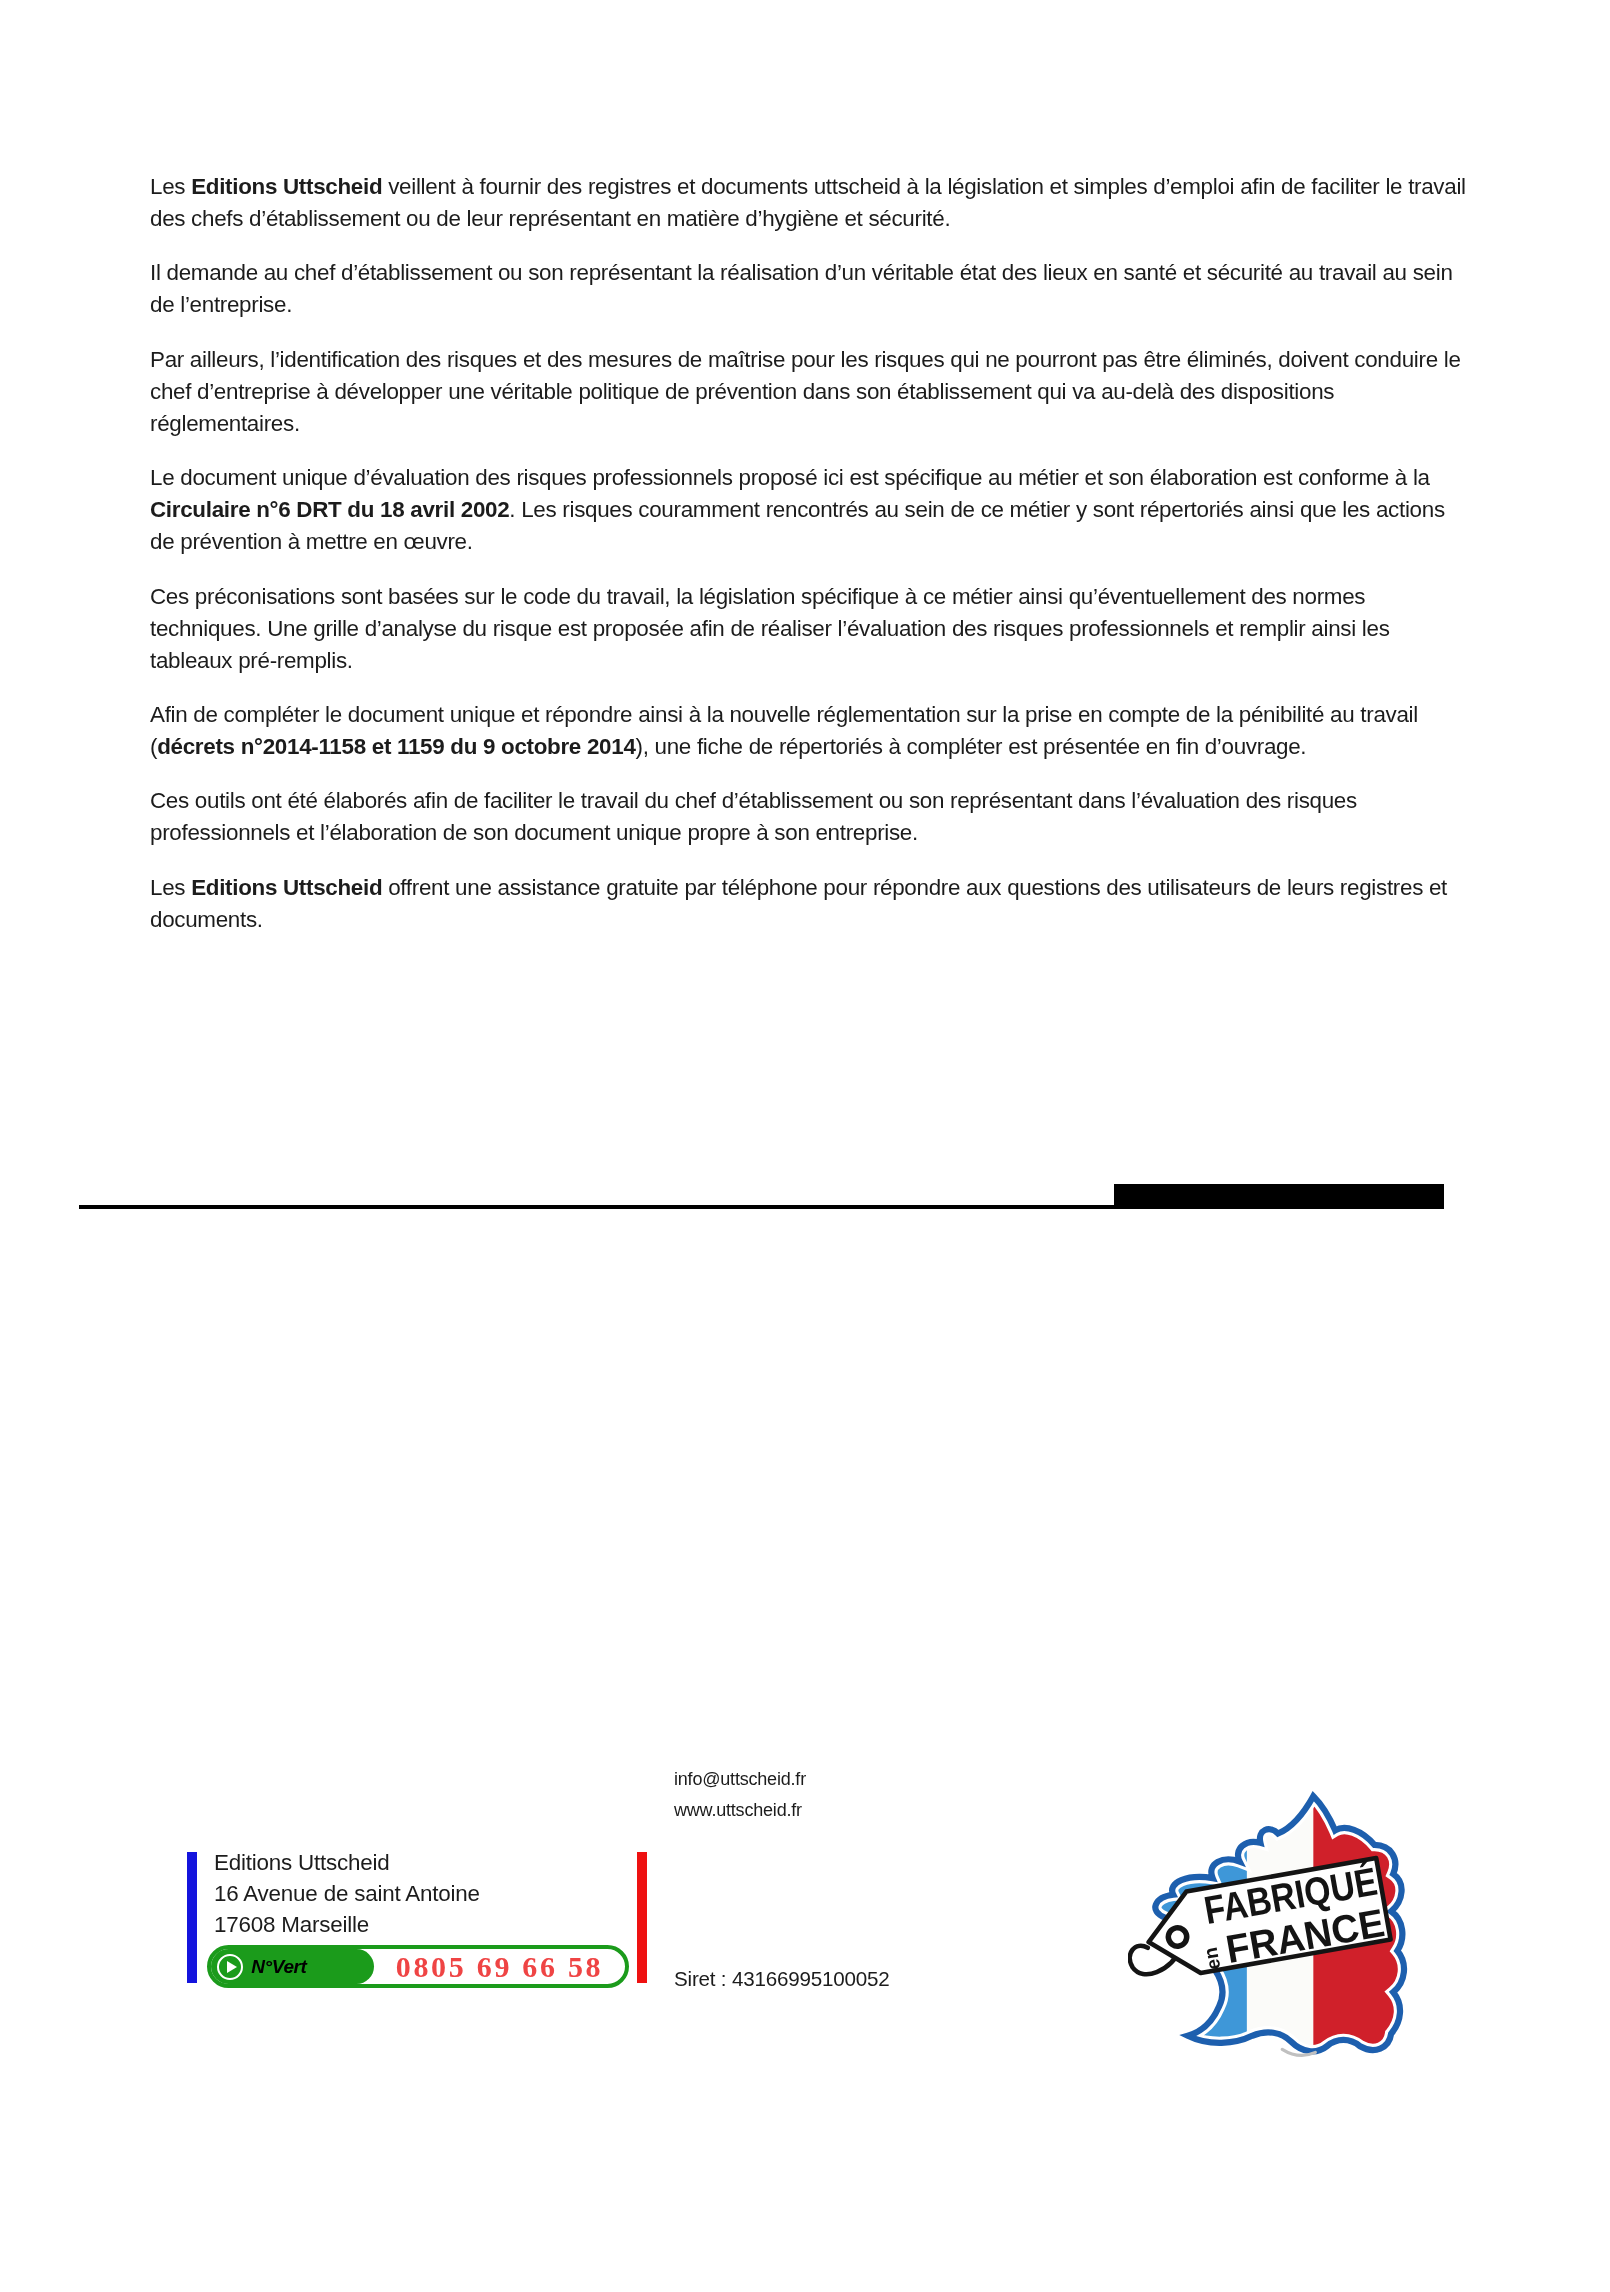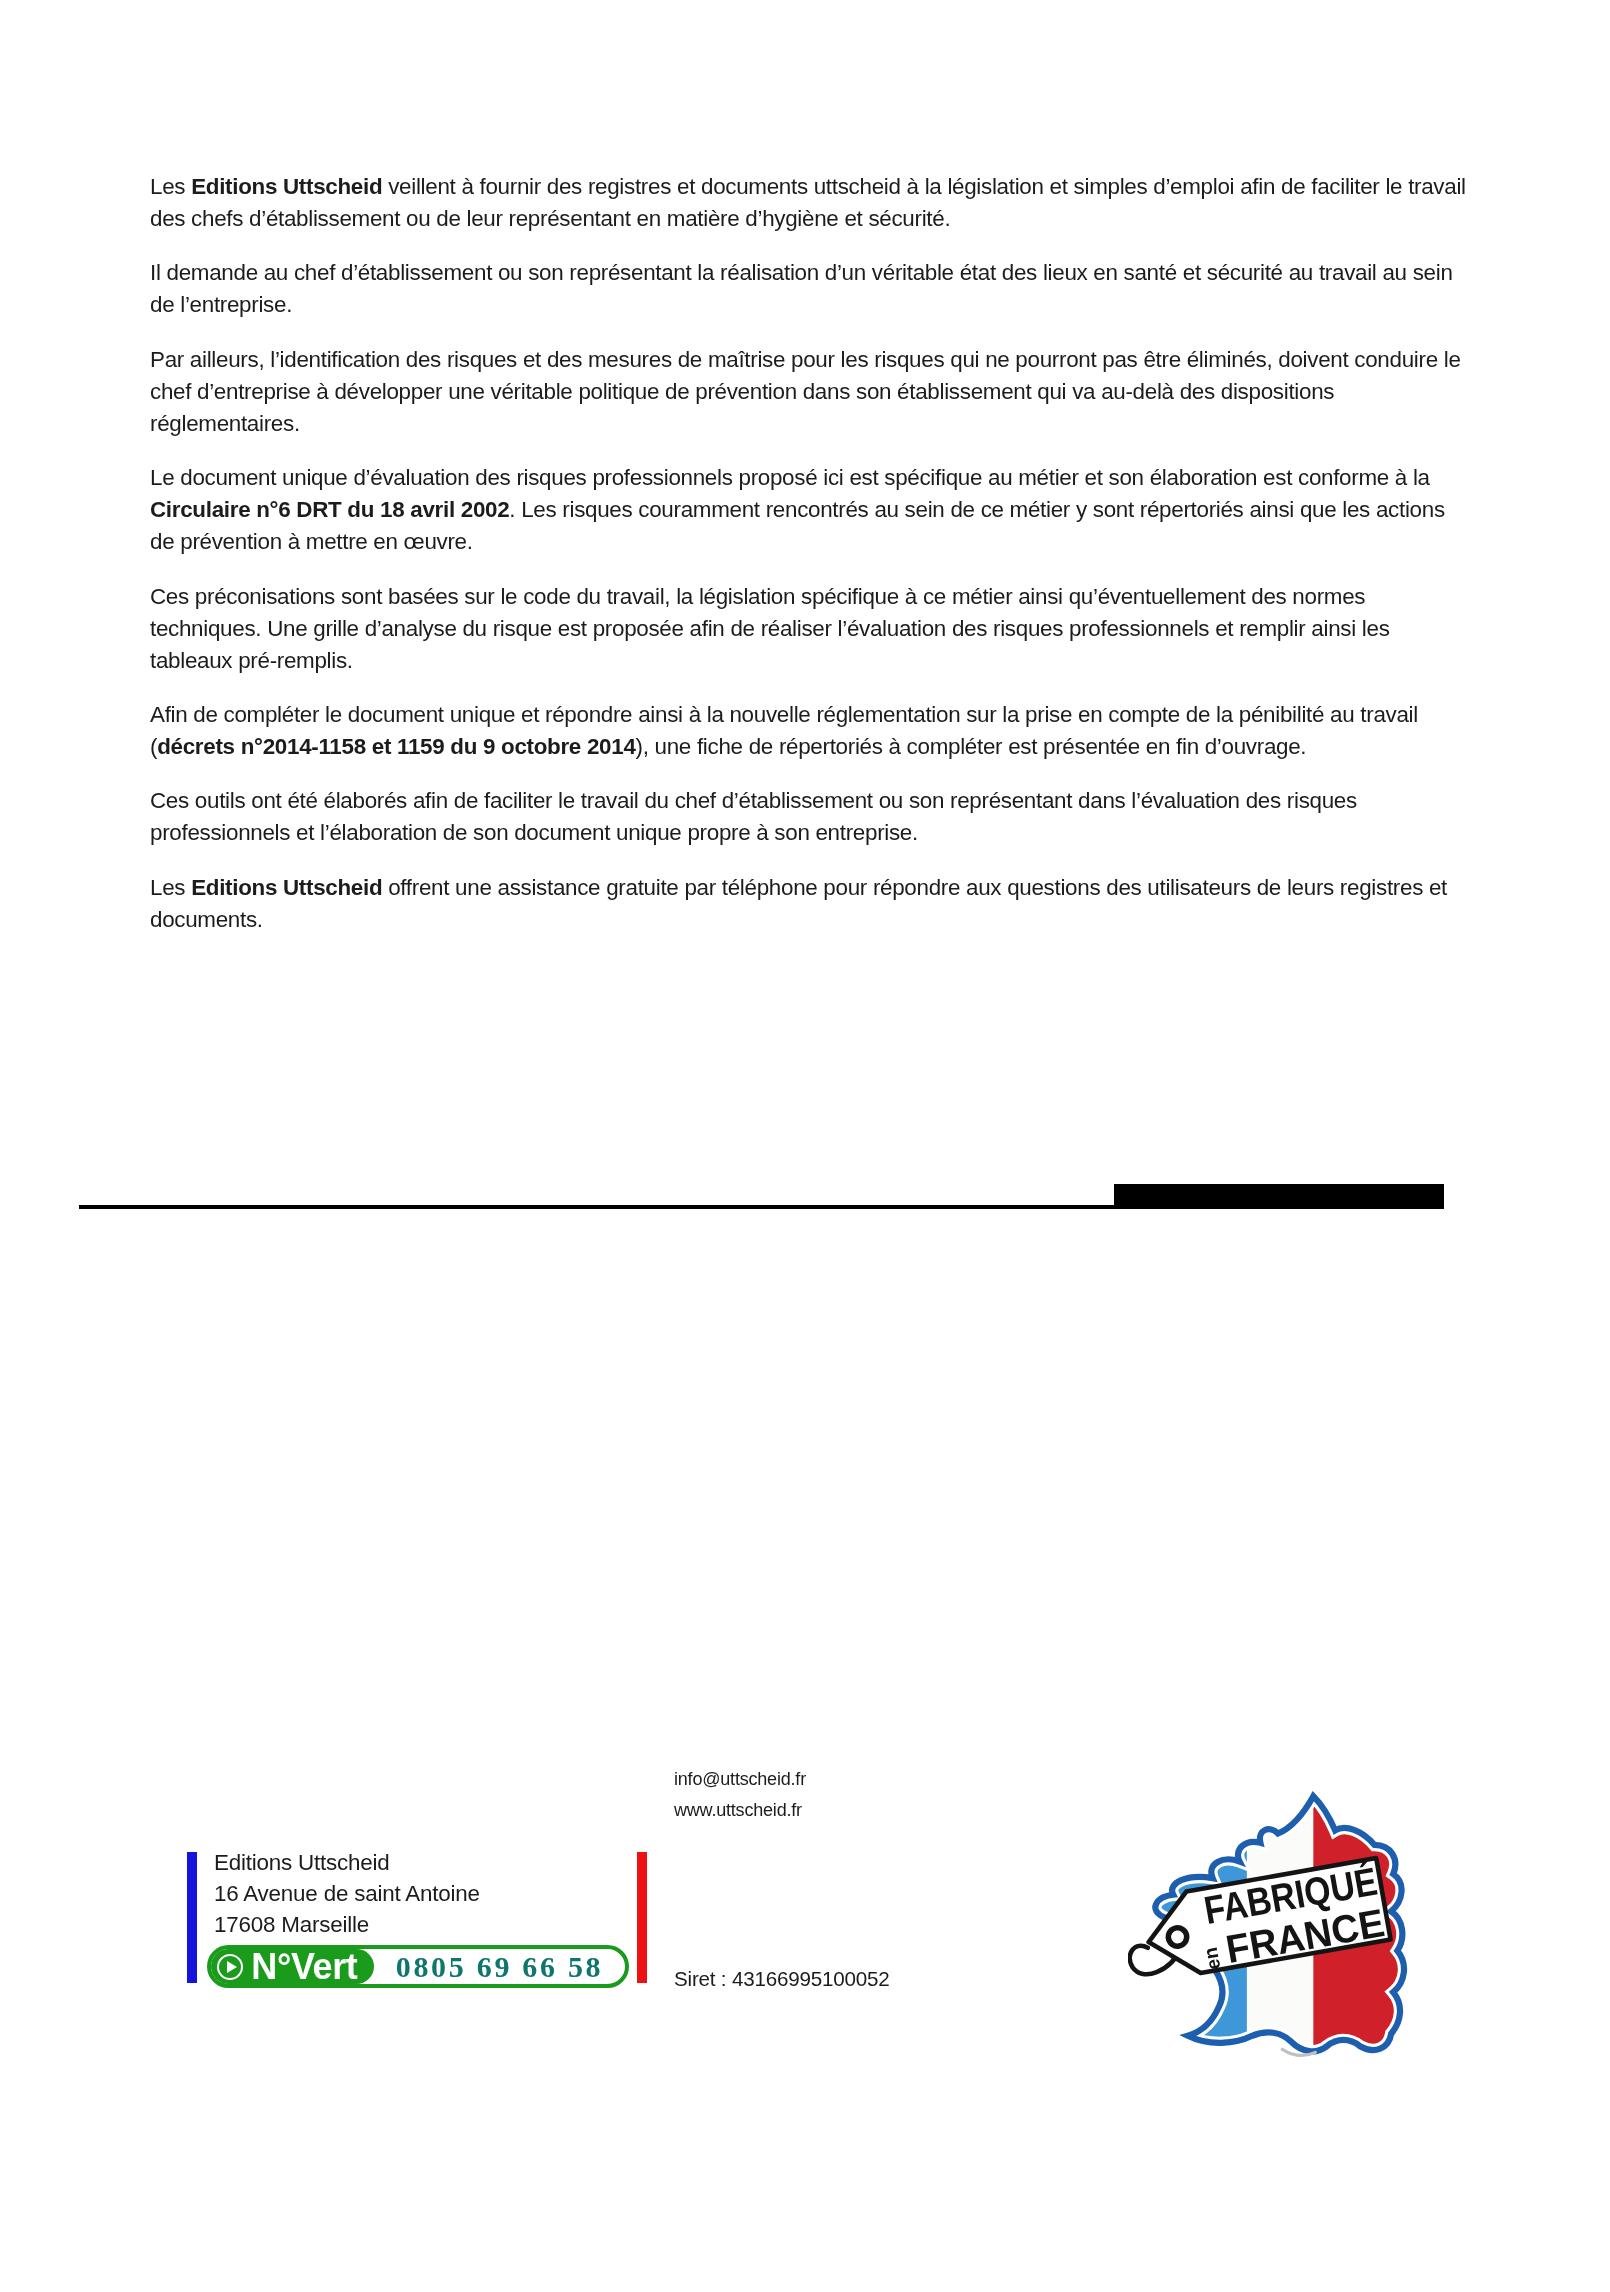--- a/index.html
+++ b/index.html
@@ -80,27 +80,27 @@
     display:flex; align-items:center; justify-content:center;
     box-sizing:border-box;
   }
   .play-tri {
     width:0; height:0; margin-left:2.7px;
     border-top:6.3px solid transparent;
     border-bottom:6.3px solid transparent;
     border-left:10.7px solid #ffffff;
   }
   .nvert-label {
-    color:#ffffff; font-weight:bold; 
-    font-size:36px; letter-spacing:-0.4px;
+    color:#000000; font-weight:bold; font-style:italic;
+    font-size:19px; letter-spacing:-0.4px;
     white-space:nowrap;
   }
   .nvert-number {
     flex:1; display:flex; align-items:center; justify-content:center;
-    color:#0f766e; font-weight:bold;
+    color:#ef4444; font-weight:bold;
     font-family:"Liberation Serif", serif;
     font-size:30px; letter-spacing:2.7px;
     white-space:nowrap;
   }
 
   
   .fif-logo { position:absolute; left:1128px; top:1784px; width:303px; height:285px; }
   .fif-logo svg { width:100%; height:100%; display:block; }
 </style>
 </head>

